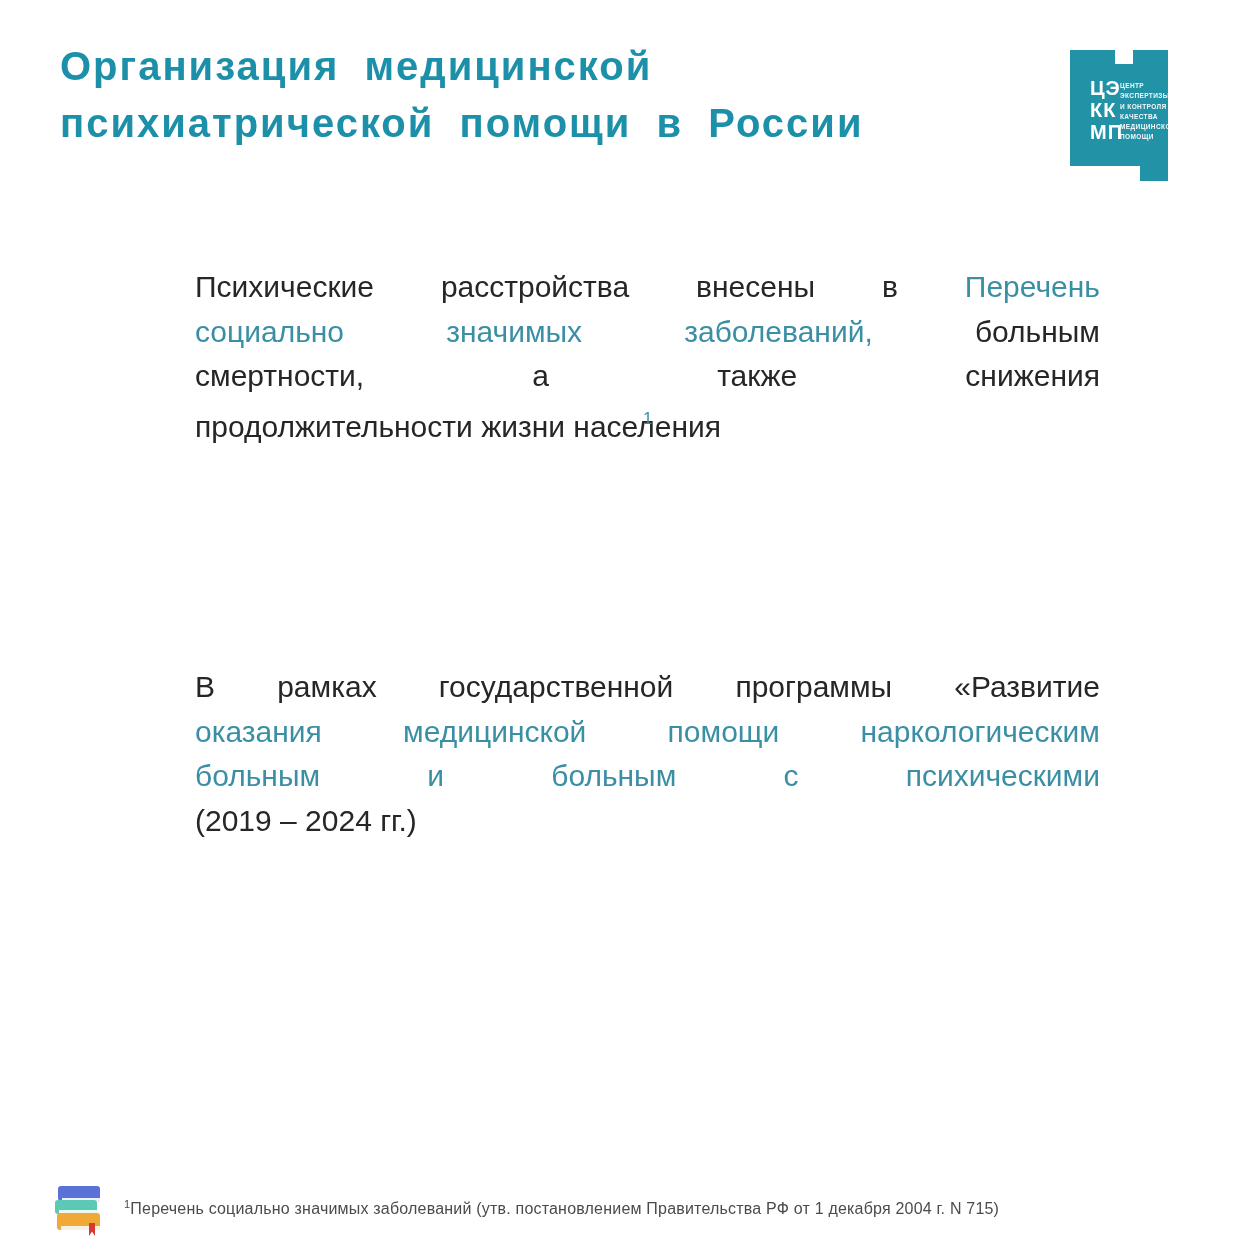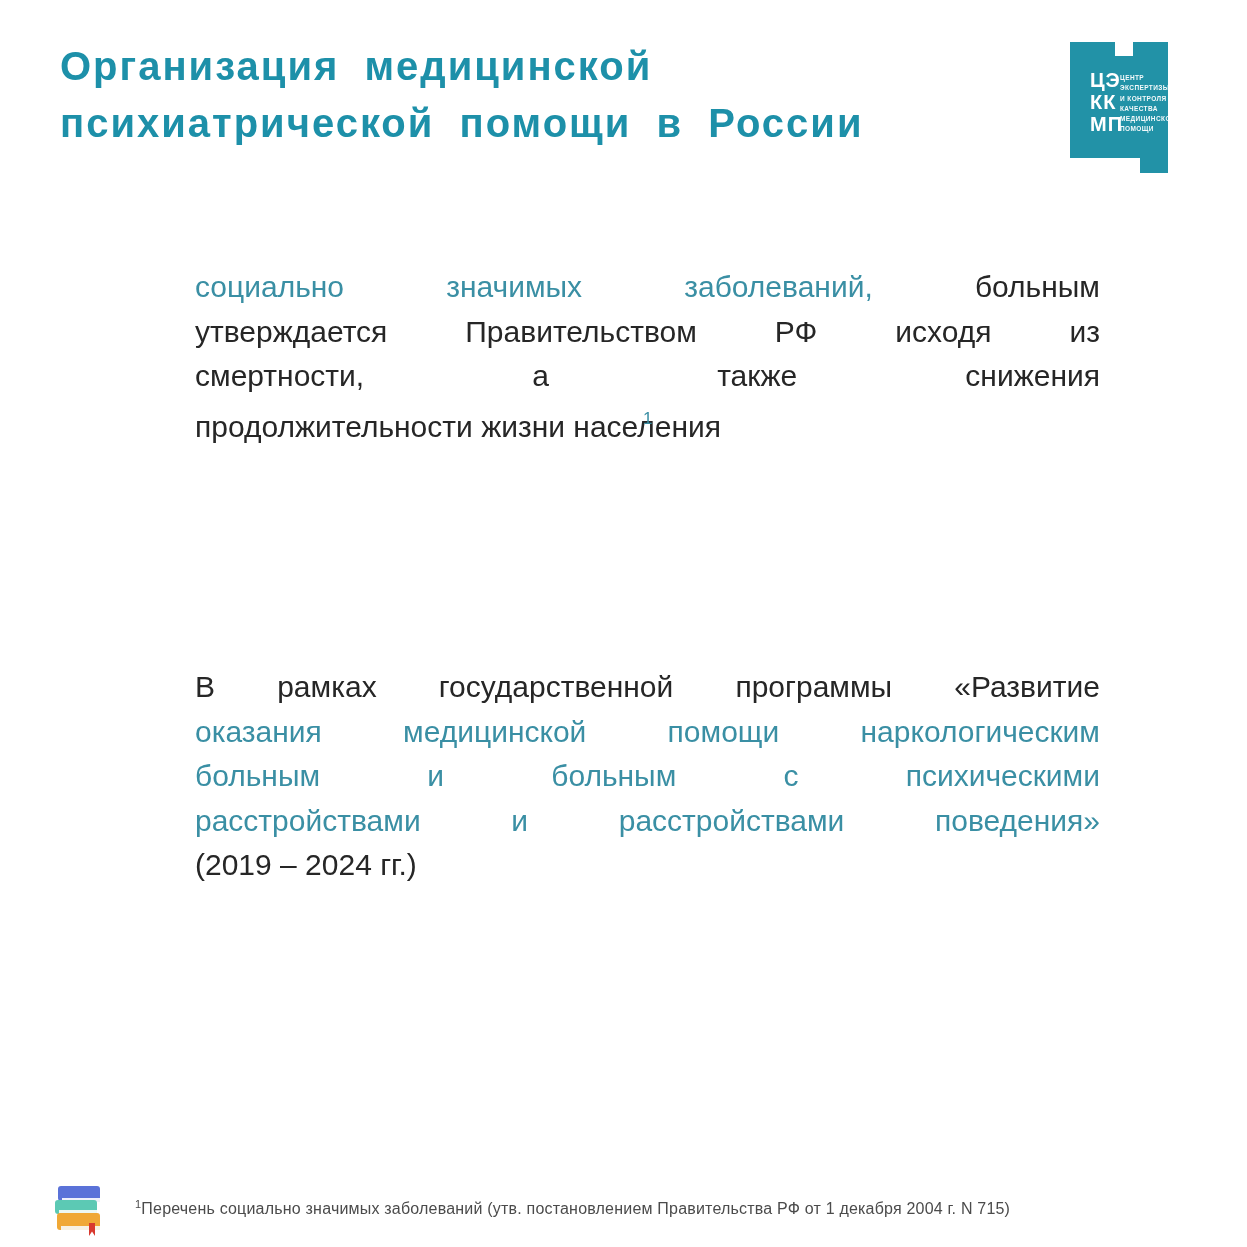--- a/index.html
+++ b/index.html
@@ -12,21 +12,21 @@
 
   
   .title {
     position:absolute; left:60px; top:38px;
     color:var(--title-teal,#1d90a9);
     font-weight:700; font-size:40px; line-height:57px;
     letter-spacing:2px; word-spacing:12px;
   }
 
   
-  .logo { position:absolute; left:1070px; top:42px; width:98px; height:132px;padding-left:8px; }
+  .logo { position:absolute; left:1070px; top:50px; width:98px; height:132px;padding-left:8px; }
   .logo svg { position:absolute; left:0; top:0; }
   .logo-abbr {
     position:absolute; left:20px; top:27px;
     color:#ffffff; font-weight:700; font-size:20px; line-height:22px;
     letter-spacing:1px;
   }
   .logo-caption {
     position:absolute; left:50px; top:31px;
     color:rgba(255,255,255,0.95); font-weight:700;
     font-size:6.5px; line-height:10.3px; letter-spacing:0.4px;
@@ -40,21 +40,21 @@
   .line.left { text-align:right; text-align-last:left; }
   .accent { color:var(--accent-teal,#3a8fa4); }
   .sup1 {
     font-size:17px; vertical-align:super;
     position:relative; left:-78px; top:-2px;
   }
 
   
   .books { position:absolute; left:49px; top:1183px; width:56px; height:54px; }
   .footnote {
-    position:absolute; left:135px; top:1190px;
+    position:absolute; left:124px; top:1190px;
     font-size:16px; line-height:28px;
     color:var(--footnote-text,#4b4b4b);
     letter-spacing:0.2px;
   }
   .footnote sup { font-size:11px; }
 </style>
 </head>
 <body>
 
 <div class="slide">
@@ -78,46 +78,44 @@
       <div>ЭКСПЕРТИЗЫ</div>
       <div>И КОНТРОЛЯ</div>
       <div>КАЧЕСТВА</div>
       <div>МЕДИЦИНСКОЙ</div>
       <div>ПОМОЩИ</div>
     </div>
   </div>
 
   <div class="para para1">
     <div class="line">
+      <span>Психические расстройства внесены в</span>
+      <span class="accent">Перечень</span>
+    </div>
+    <div class="line">
       <span class="accent">социально значимых заболеваний,</span>
       <span>больным</span>
-    </div>
-    <div class="line">
-      <span>утверждается Правительством РФ исходя из</span>
     </div>
     <div class="line">
       <span>смертности, а также снижения</span>
     </div>
     <div class="line left">
       <span>продолжительности жизни населения</span><sup class="accent sup1">1</sup>
     </div>
   </div>
 
   <div class="para para2">
     <div class="line">
       <span>В рамках государственной программы «Развитие</span>
     </div>
     <div class="line">
       <span class="accent">оказания медицинской помощи наркологическим</span>
     </div>
     <div class="line">
       <span class="accent">больным и больным с психическими</span>
-    </div>
-    <div class="line">
-      <span class="accent">расстройствами и расстройствами поведения»</span>
     </div>
     <div class="line left">
       <span>(2019 – 2024 гг.)</span>
     </div>
   </div>
 
   <svg class="books" viewBox="0 0 56 54">
     <rect x="9" y="3" width="42" height="15" rx="3" fill="#5a72d8"></rect>
     <rect x="13" y="15" width="38" height="4" fill="#eef0fa"></rect>
     <rect x="6" y="17" width="42" height="14" rx="3" fill="#5cc9b4"></rect>

